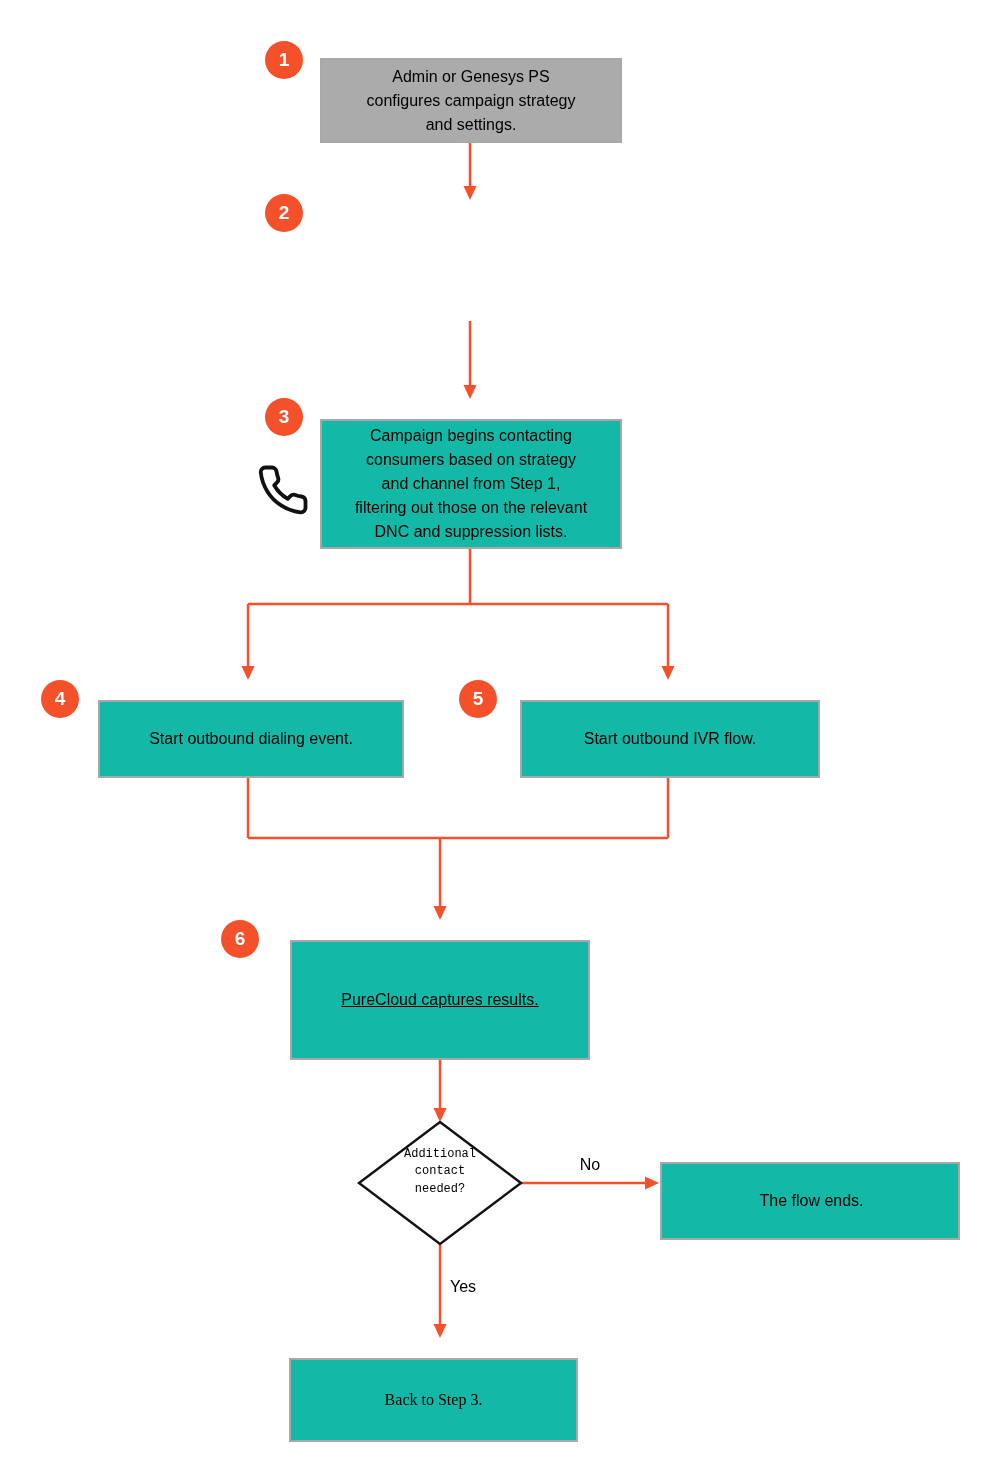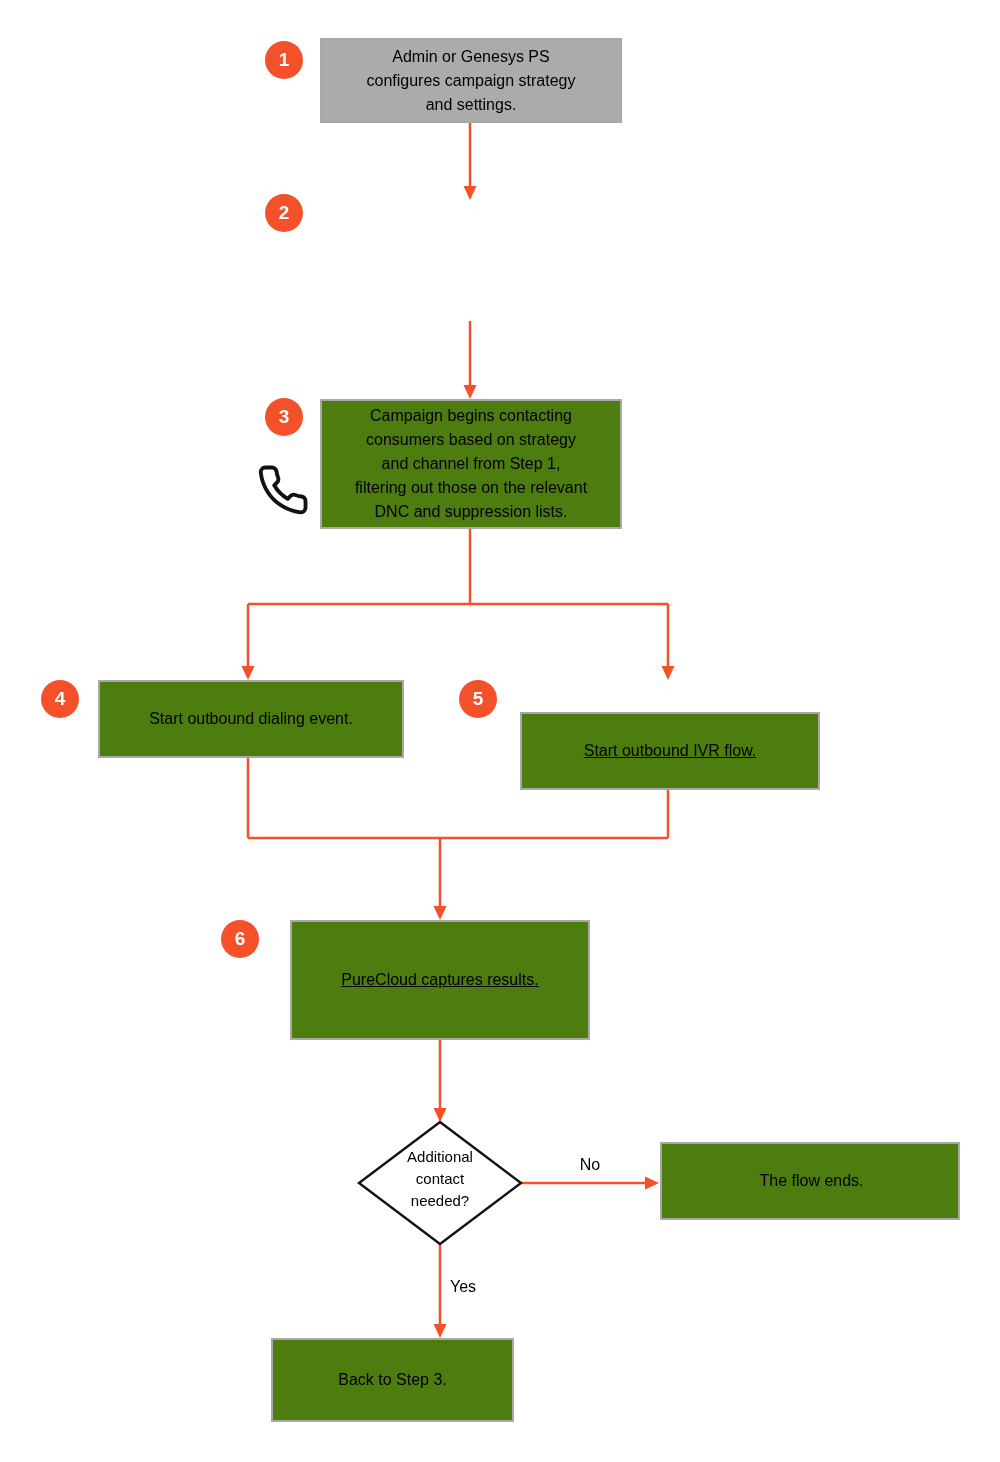--- a/index.html
+++ b/index.html
@@ -20,23 +20,24 @@
     box-sizing:border-box;
     display:flex;
     align-items:center;
     justify-content:center;
     text-align:center;
     font-size:16px;
     line-height:1.5;
     white-space:pre-line;
     border:2px solid #a8a8a8;
     padding:4px 18px;
+    margin-top:20px;
   }
   .node.gray   { background:#ababab; }
-  .node.orange { background:#4d7c0f; }
+  .node.orange { background:#14b8a6; }
   .badge {
     position:absolute;
     width:38px; height:38px;
     border-radius:50%;
     background:#f4512a;
     color:#ffffff;
     font-size:19px;
     font-weight:bold;
     display:flex;
     align-items:center;
@@ -48,23 +49,24 @@
     text-align:center;
     font-size:16px;
     background:transparent;
   }
   .diamond-wrap { position:absolute; left:354px; top:1117px; width:172px; height:132px; }
   .diamond-text {
     position:absolute;
     left:375px; top:1146px;
     width:130px;
     text-align:center;
-    font-size:15px;
+    font-size:12px;
     line-height:1.45;
     white-space:pre-line;
+    font-family:Liberation Mono, monospace;
   }
   .phone-wrap { position:absolute; left:256px; top:463px; width:54px; height:54px; }
 </style>
 </head>
 <body>
 
 <div id="canvas">
 
   <svg id="edges" width="1000" height="1462" viewBox="0 0 1000 1462" fill="none" stroke="#f4512a" stroke-width="2.5">
     <g>
@@ -123,27 +125,27 @@
 
 
   <div class="node orange" style="left:320px; top:399px;  width:302px; height:130px; padding:4px 8px;">Campaign begins contacting
 consumers based on strategy
 and channel from Step 1,
 filtering out those on the relevant
 DNC and suppression lists.</div>
 
   <div class="node orange" style="left:98px;  top:680px;  width:306px; height:78px;">Start outbound dialing event.</div>
 
-  <div class="node orange" style="left:520px; top:712px;  width:300px; height:78px;text-decoration:underline;">Start outbound IVR flow.</div>
+  <div class="node orange" style="left:520px; top:680px;  width:300px; height:78px;">Start outbound IVR flow.</div>
 
   <div class="node orange" style="left:290px; top:920px;  width:300px; height:120px;text-decoration:underline;">PureCloud captures results.</div>
 
   <div class="node orange" style="left:660px; top:1142px; width:300px; height:78px;padding-left:21px;">The flow ends.</div>
 
-  <div class="node orange" style="left:271px; top:1338px; width:243px; height:84px;">Back to Step 3.</div>
+  <div class="node orange" style="left:289px; top:1338px; width:289px; height:84px;font-family:Liberation Serif, serif;">Back to Step 3.</div>
 
   <div class="diamond-wrap">
     <svg width="172" height="132" viewBox="0 0 172 132">
       <polygon points="86,5 167,66 86,127 5,66" fill="#ffffff" stroke="#121212" stroke-width="2.4"></polygon>
     </svg>
   </div>
   <div class="diamond-text">Additional
 contact
 needed?</div>
 

